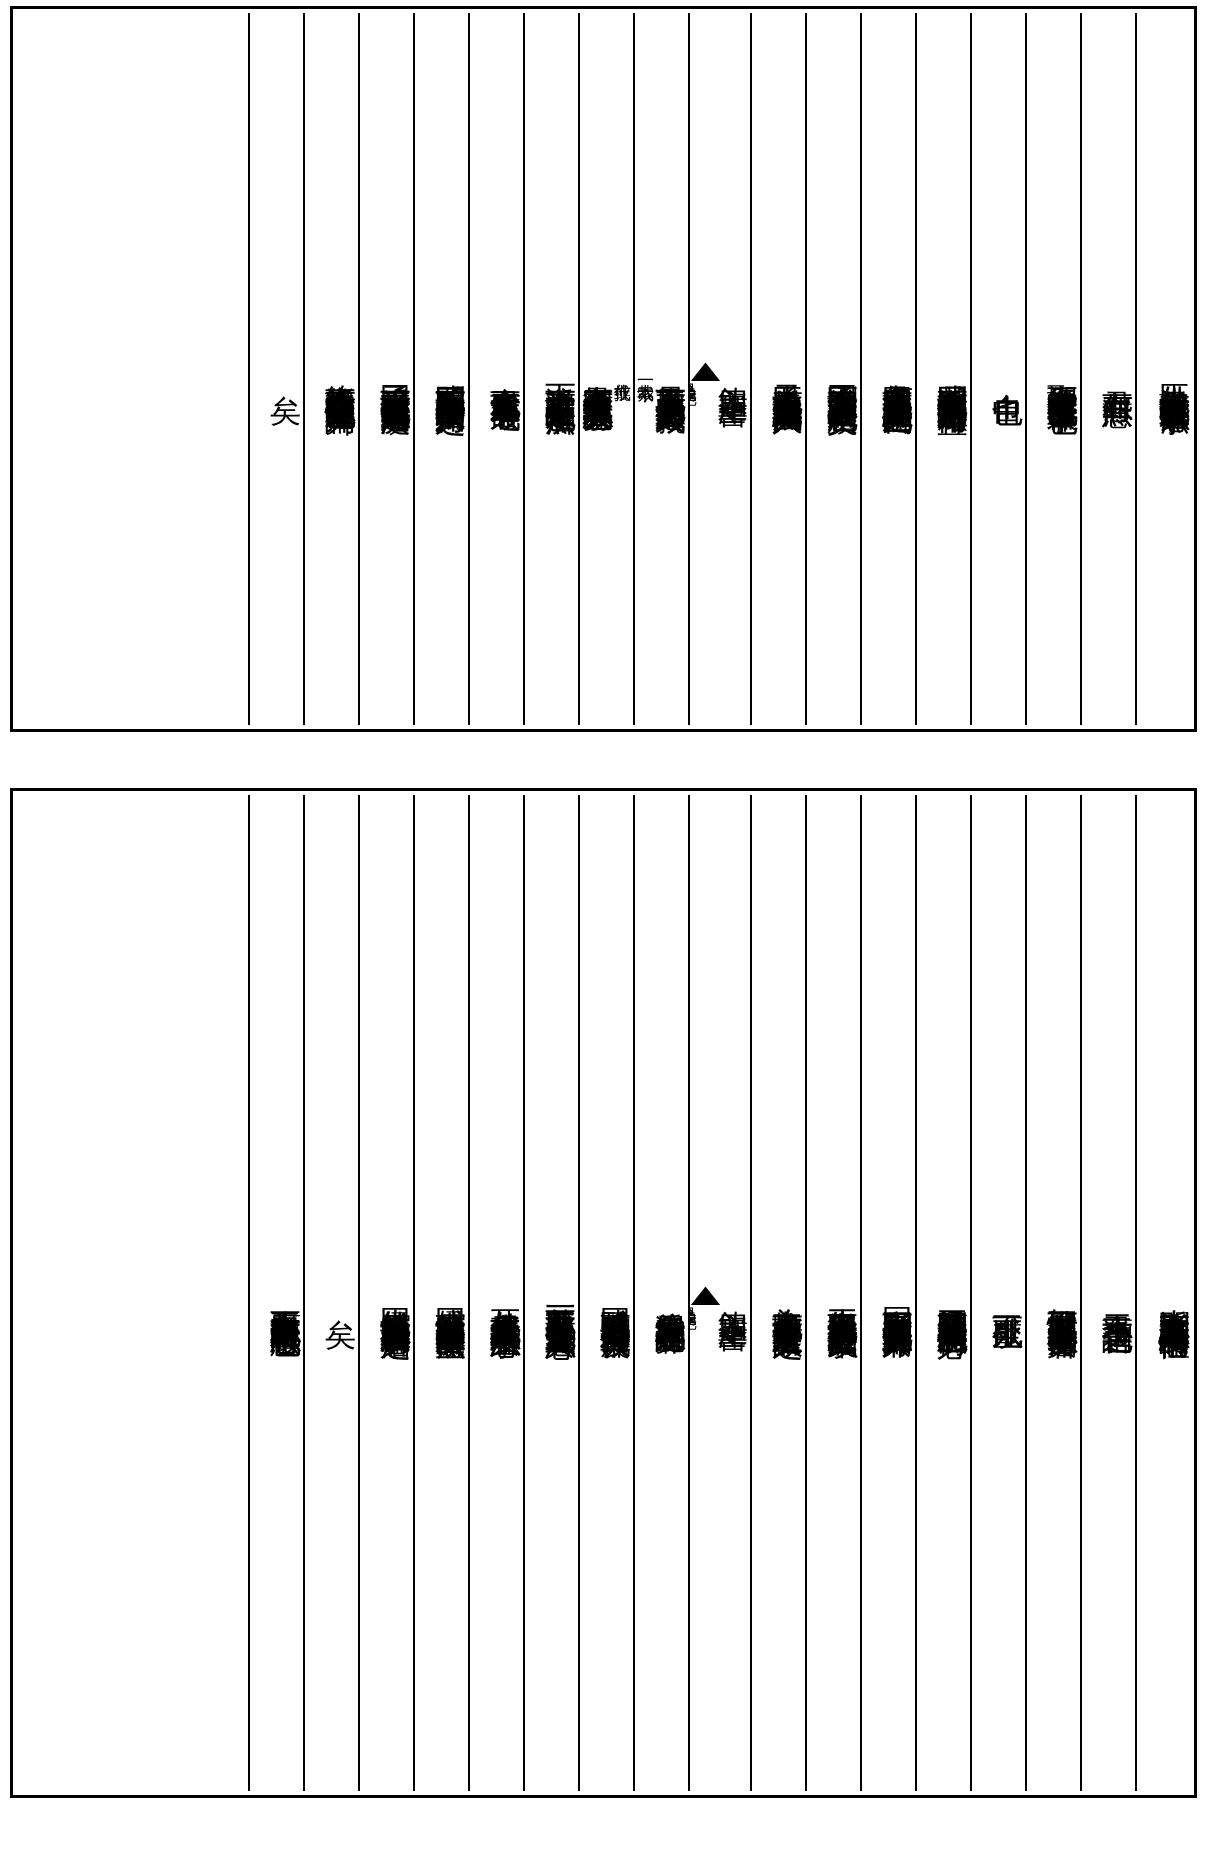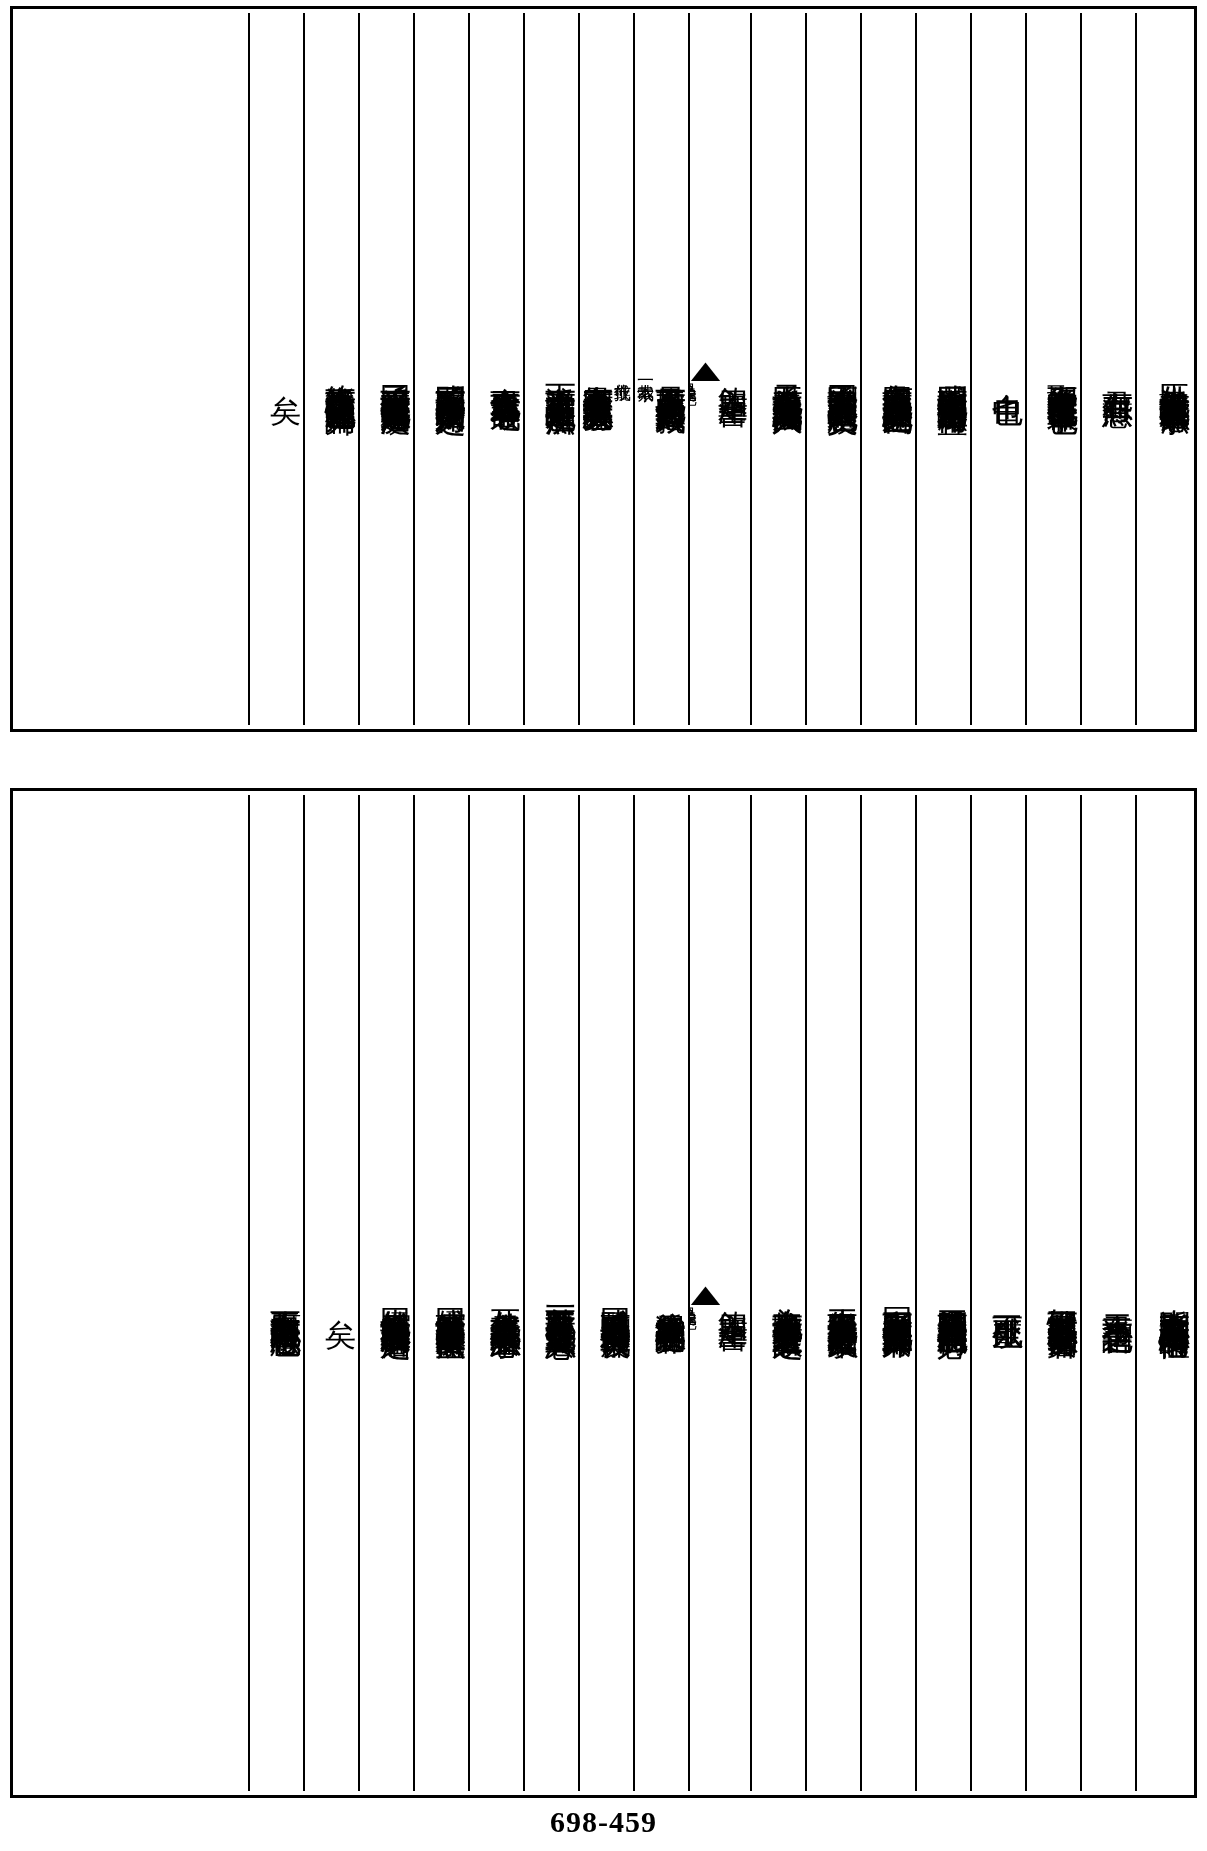--- a/index.html
+++ b/index.html
@@ -236,15 +236,14 @@
       <div class="col w-normal">
           <span>顧大而不志于仁亂也好勝而不志于禮賊也</span>
         </div>
       <div class="col w-blank">
           <span></span>
         </div>
 
     </div>
   </div>
 
-  <div class="footer">698-459</div>
 
 </div>
 
 </body></html>

